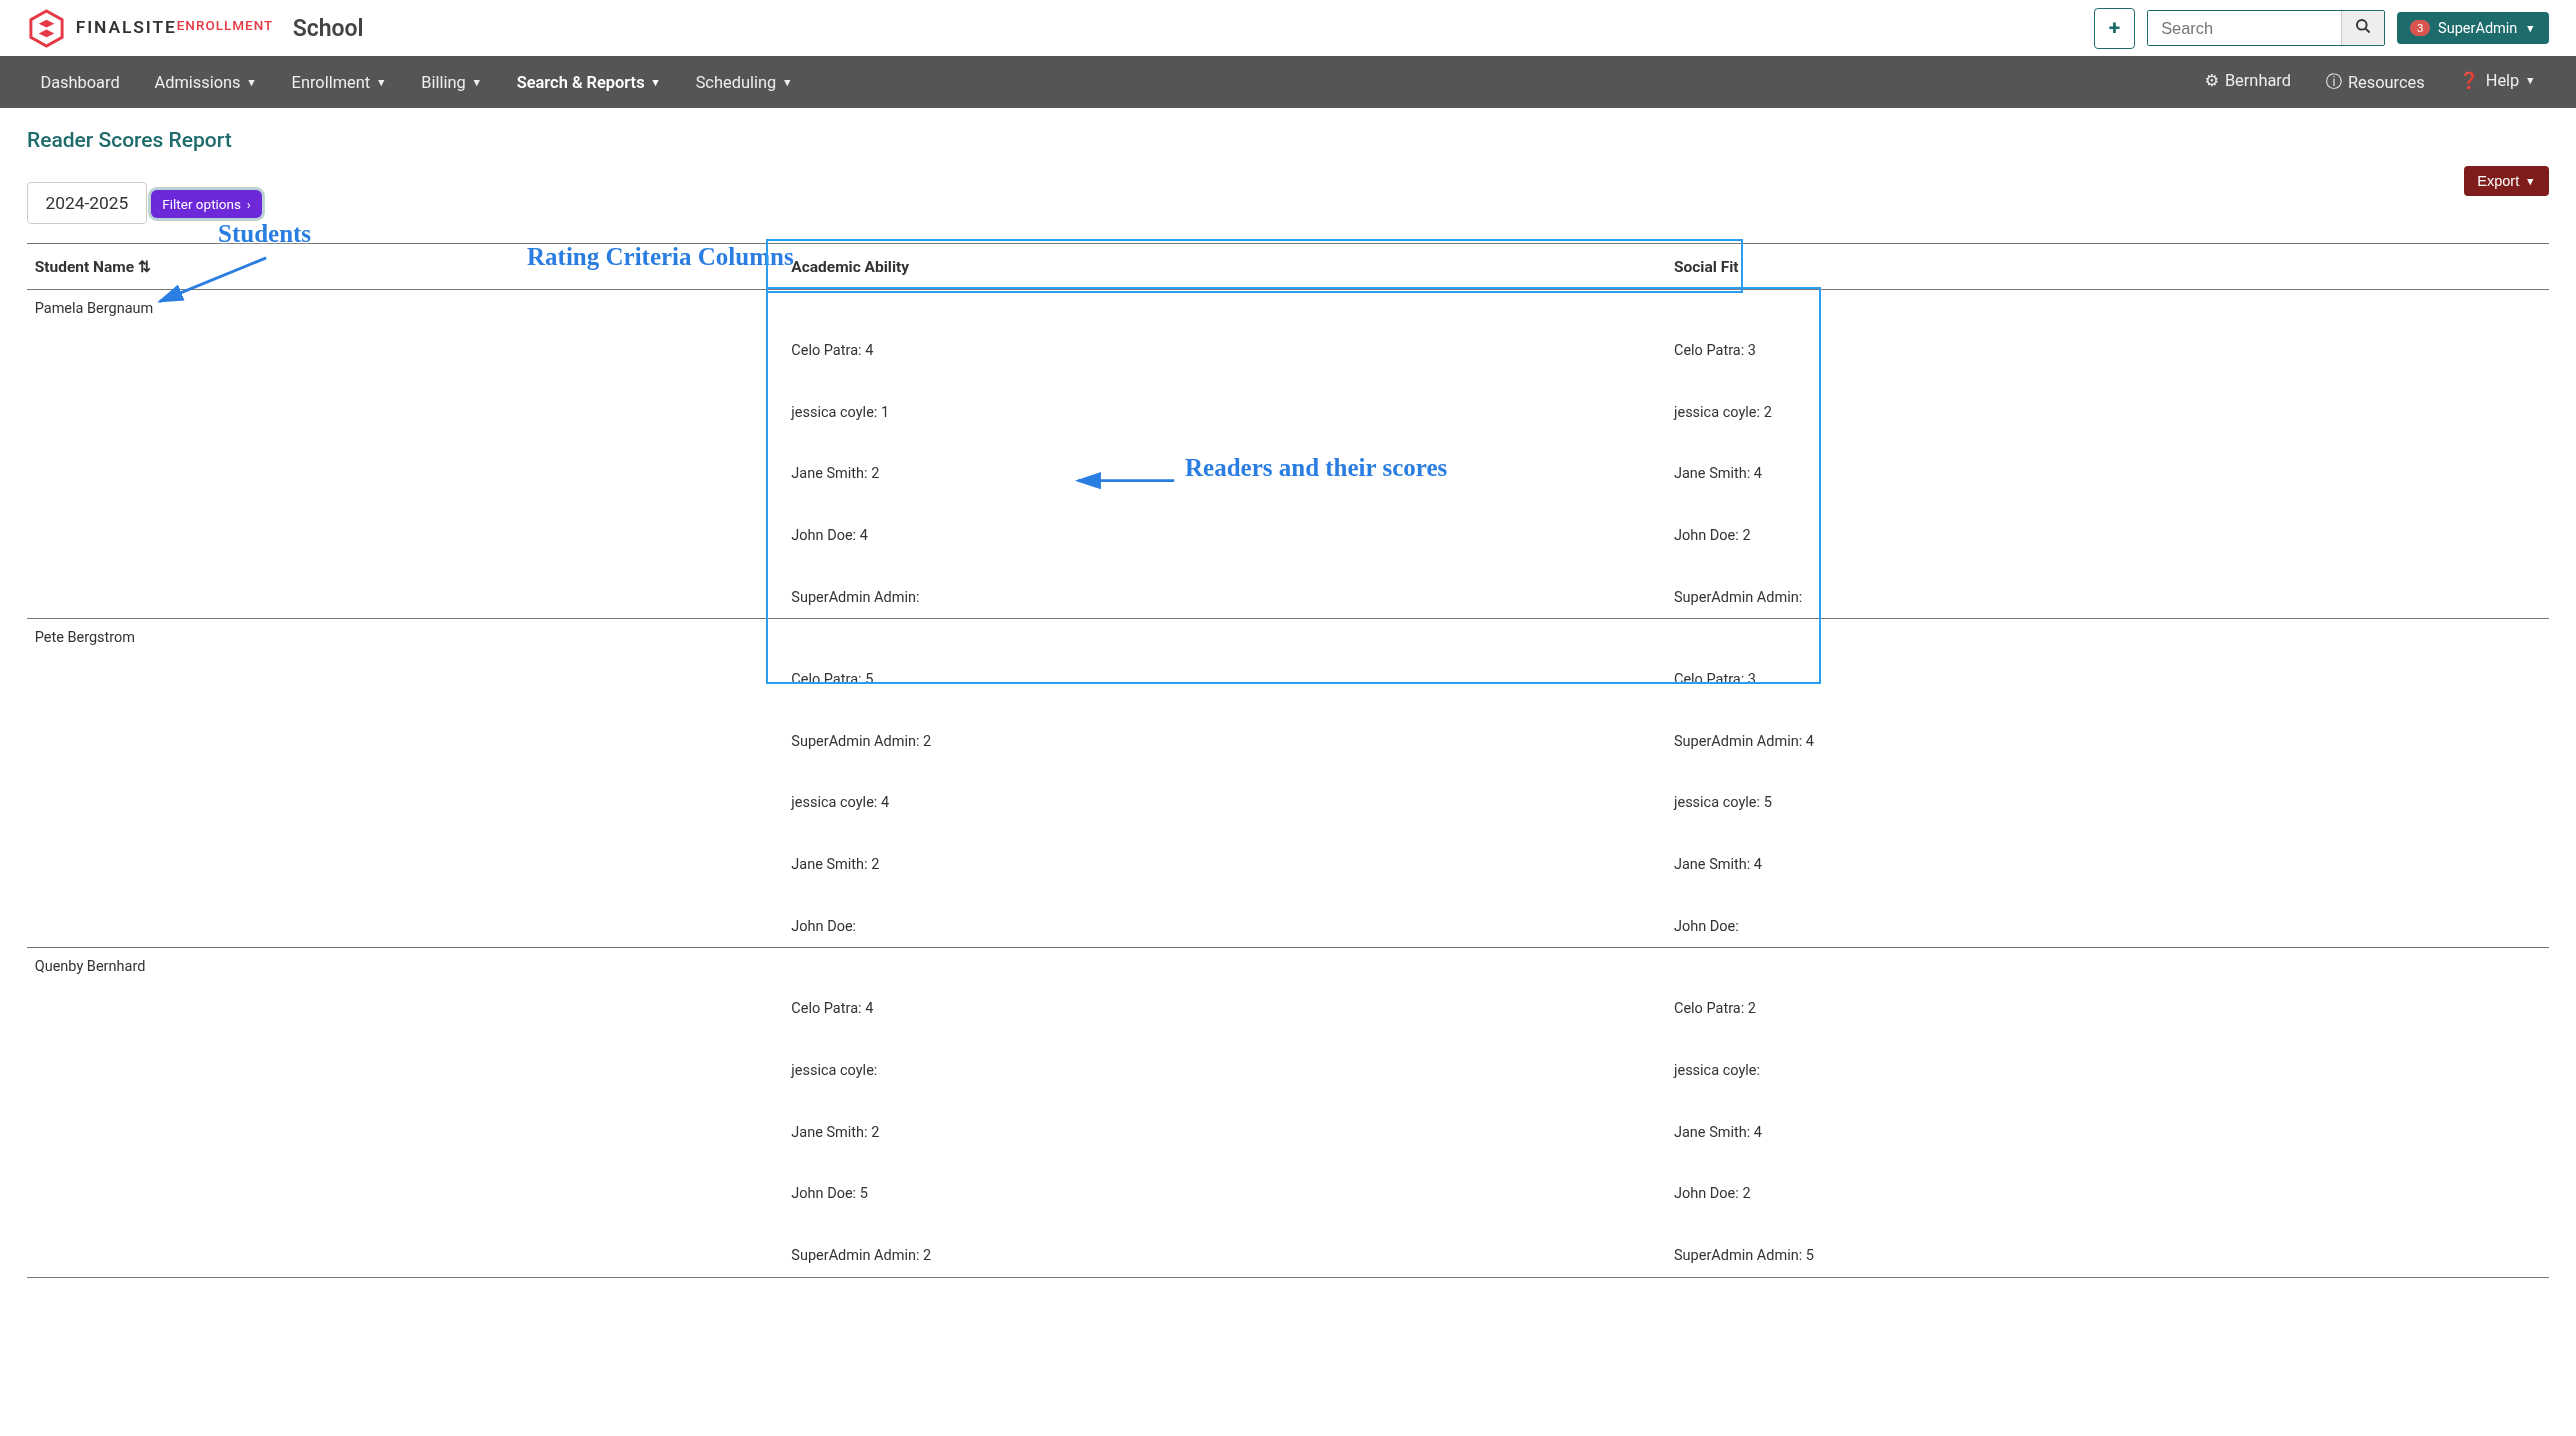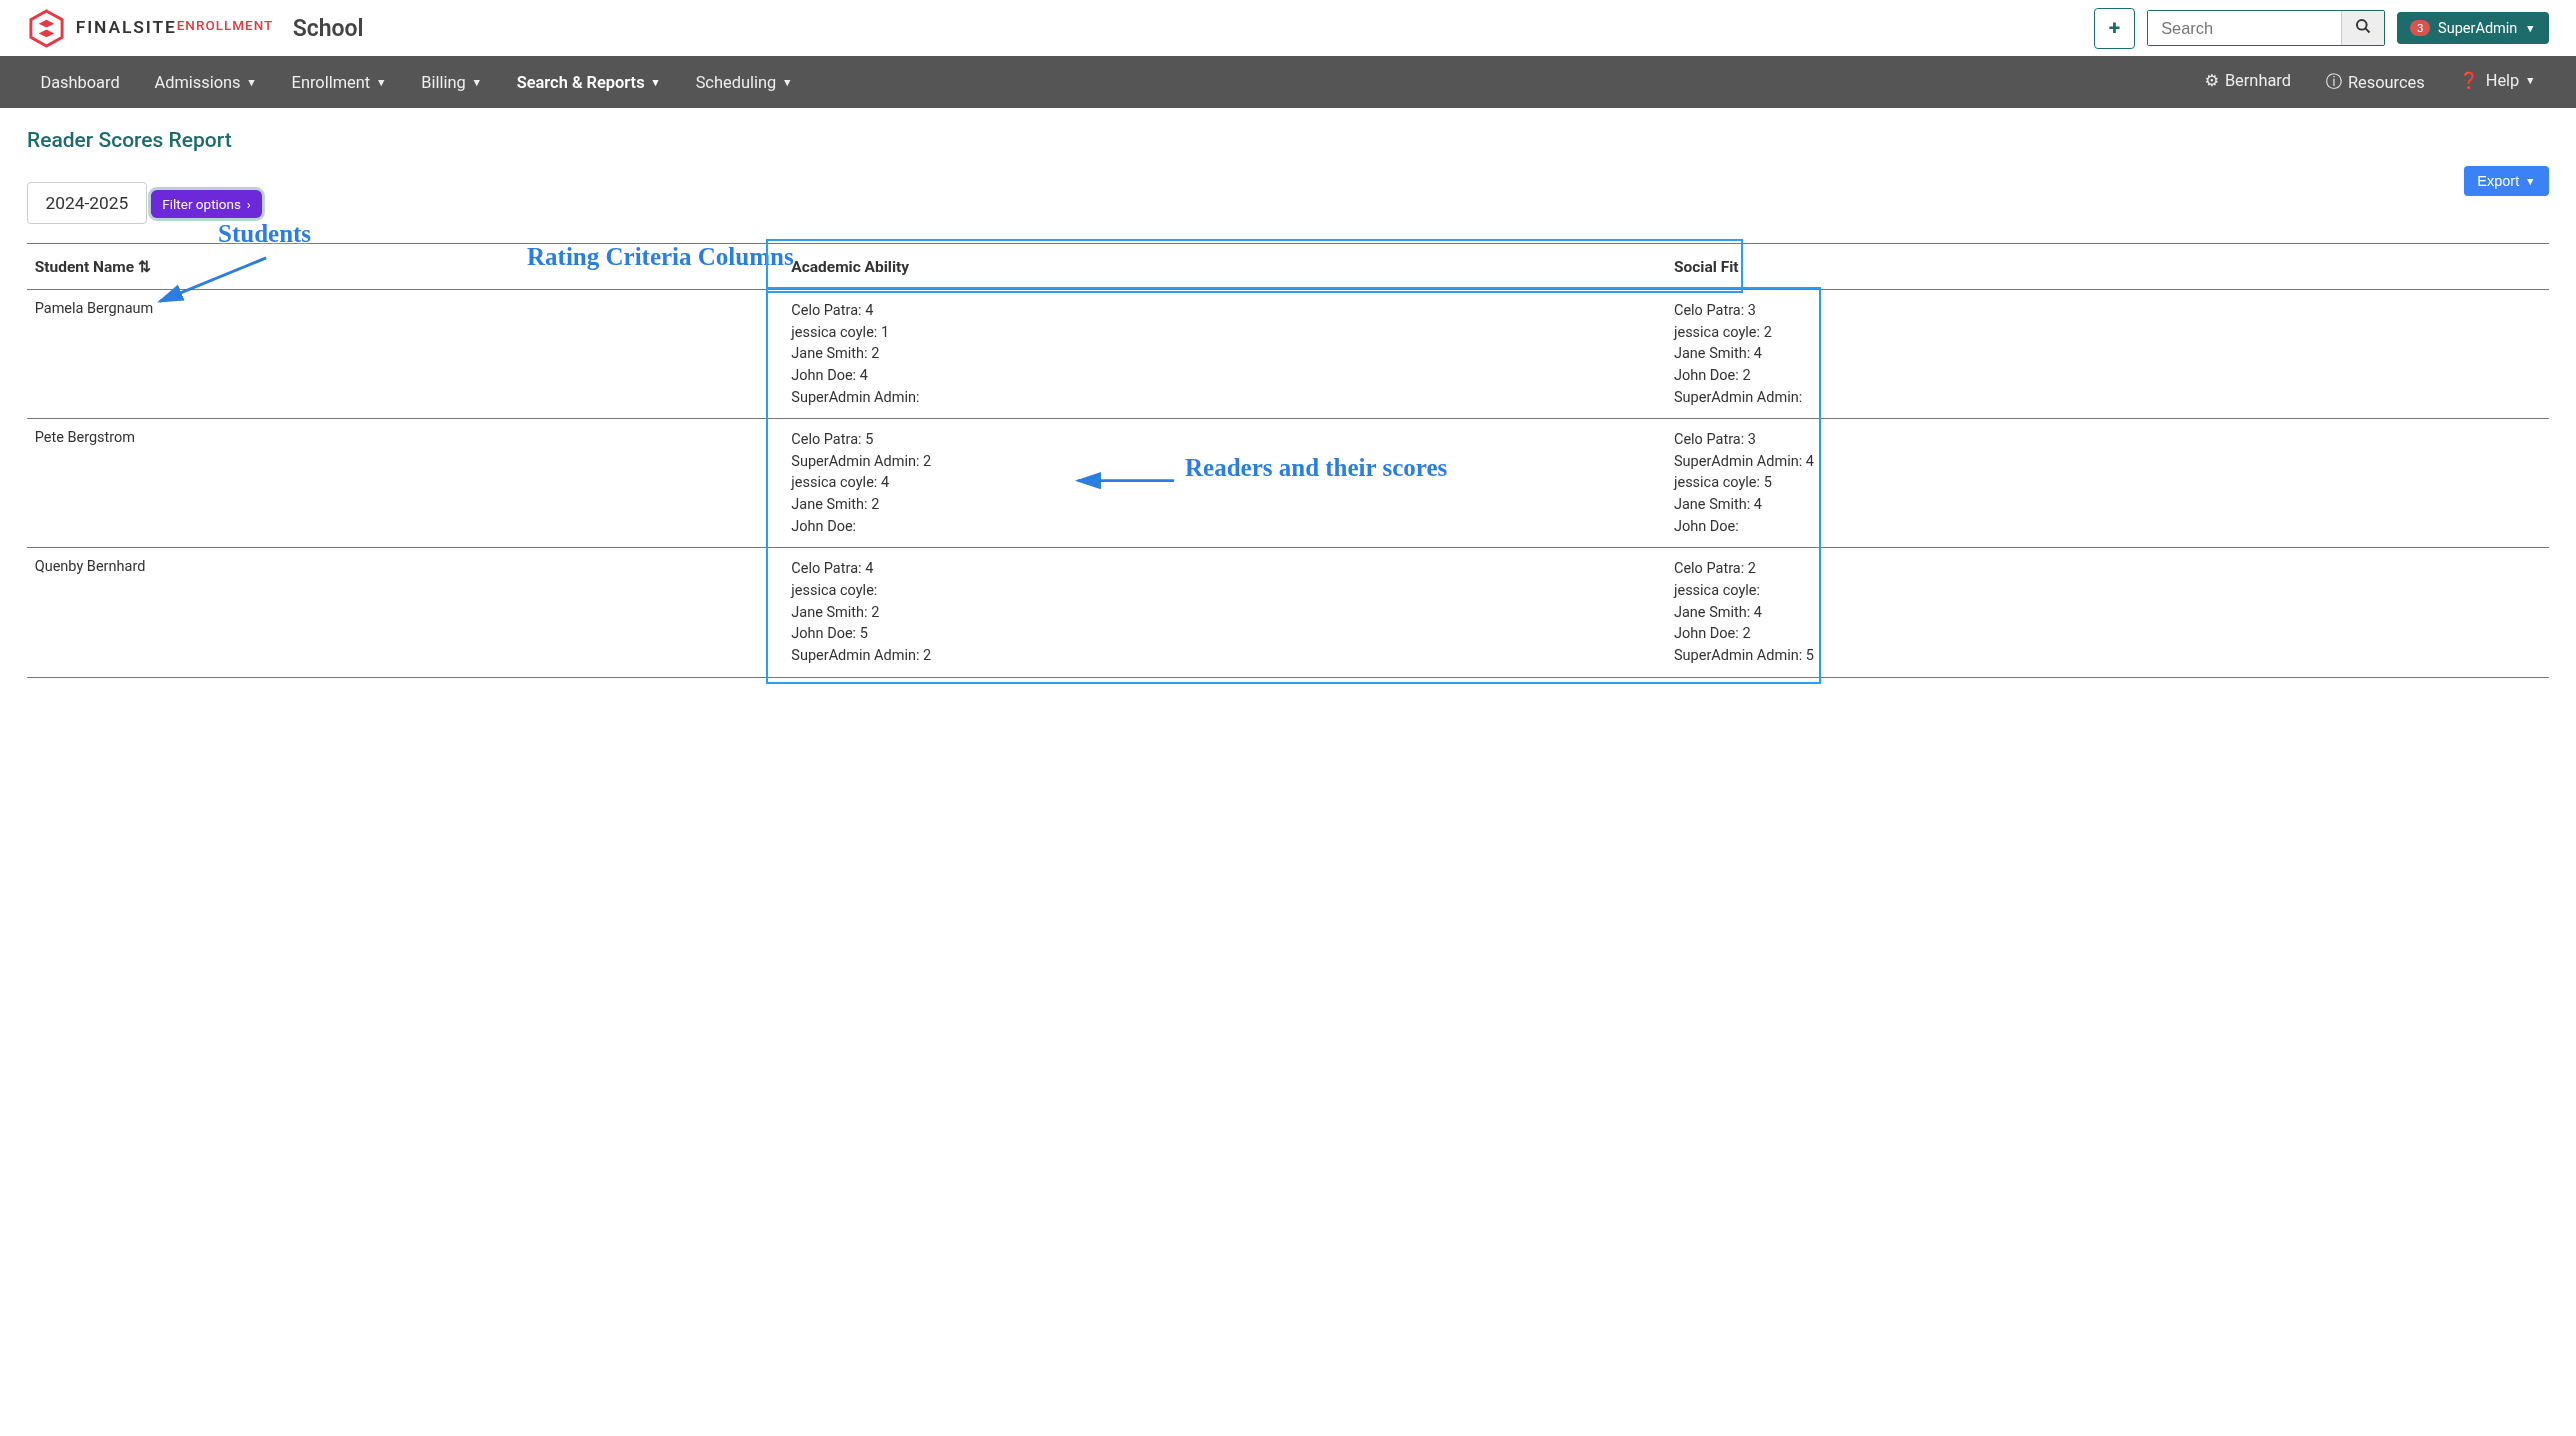--- a/index.html
+++ b/index.html
@@ -17,29 +17,29 @@
 .search-btn { background: #eee; border: none; padding: 0 13.5px; cursor: pointer; font-size: 15.5px; color: #333; border-left: 1px solid #ccc; }
 .user-pill { background: #1d6b6b; color: #fff; padding: 7.7px 13.5px; border-radius: 3.9px; display: flex; align-items: center; gap: 7.7px; cursor: pointer; font-size: 14.5px; }
 .badge-red { background: #d9534f; border-radius: 9.7px; padding: 1px 6.8px; font-size: 11.6px; }
 .navbar { background: #555; display: flex; align-items: center; padding: 0 23px; height: 52px; }
 .nav-item { color: #eee; padding: 0 17.4px; font-size: 16.4px; cursor: pointer; display: flex; align-items: center; gap: 5.8px; height: 100%; }
 .nav-item.active { color: #fff; font-weight: 600; }
 .nav-right { margin-left: auto; display: flex; }
 .content { padding: 19.3px 27px; position: relative; }
 .page-title { color: #1d6b6b; font-size: 21px; font-weight: 500; margin-bottom: 9.7px; }
 .year-select { border: 1px solid #ccc; border-radius: 3.9px; padding: 9.7px 17.4px; font-size: 17.4px; display: inline-block; cursor: pointer; }
-.export-btn { position: absolute; right: 27px; top: 58px; background: #3b82f6; color: #fff; padding: 6.8px 13.5px; border-radius: 3.9px; border: none; font-size: 14.5px; cursor: pointer; display: flex; align-items: center; gap: 5.8px; }
+.export-btn { position: absolute; right: 27px; top: 58px; background: #7f1d1d; color: #fff; padding: 6.8px 13.5px; border-radius: 3.9px; border: none; font-size: 14.5px; cursor: pointer; display: flex; align-items: center; gap: 5.8px; }
 .filter-pill { background: #6d28d9; color: #fff; padding: 5.8px 11.6px; border-radius: 5.8px; font-size: 13.5px; cursor: pointer; display: inline-flex; align-items: center; gap: 5.8px; margin-top: 29px; box-shadow: 0 0 0 2.9px rgba(29,107,107,0.3); }
 .annotation { position: absolute; font-family: Georgia, "Times New Roman", serif; font-size: 25px; font-weight: 700; color: #2a7de1; text-shadow: 0 0 2.9px #fff, 0 0 2.9px #fff; pointer-events: none; }
 .table { width: 100%; border-collapse: collapse; margin-top: 19.3px; }
 .table th { text-align: left; font-size: 15.5px; font-weight: 700; padding: 13.5px 7.7px; border-top: 1px solid #777; border-bottom: 1px solid #777; }
 .table td { padding: 9.7px 7.7px; border-bottom: 1px solid #777; vertical-align: top; font-size: 14.5px; }
 .col-name { width: 30%; }
 .col-crit { width: 35%; }
-.score-line { line-height: 1.5; }
+.score-line { line-height: 1.5; margin-top: 40px; }
 .caret { font-size: 10.6px; }
 svg.arrow { position: absolute; pointer-events: none; }
 .highlight-box { position: absolute; border: 2.9px solid #2a9df4; pointer-events: none; }
 </style>
 </head>
 <body>
 
 <div class="header">
   <div class="logo">
     <svg width="39" height="39" viewBox="0 0 40 40">

